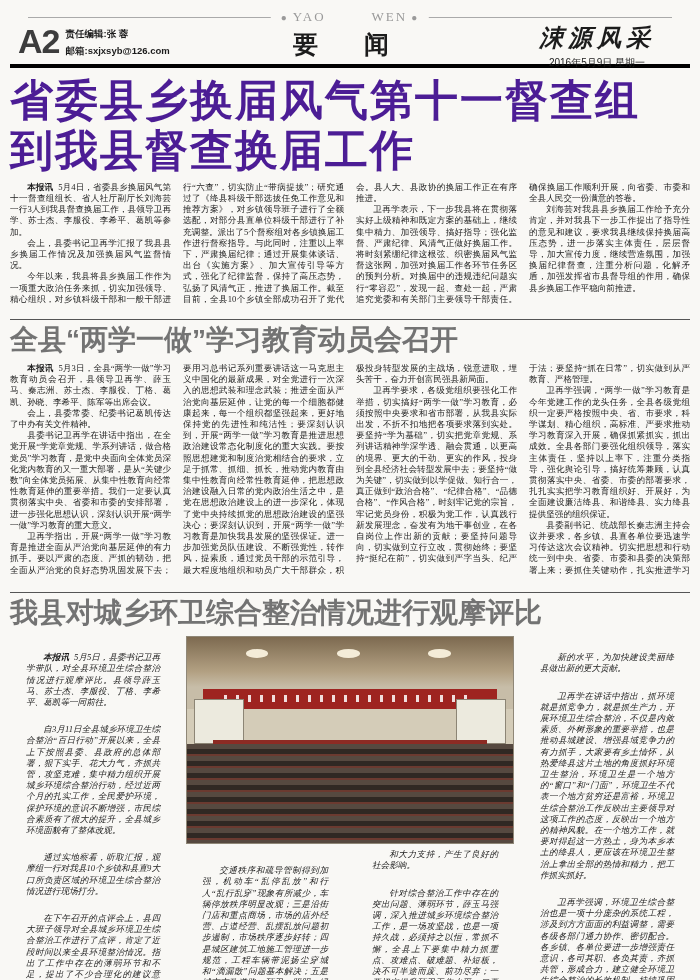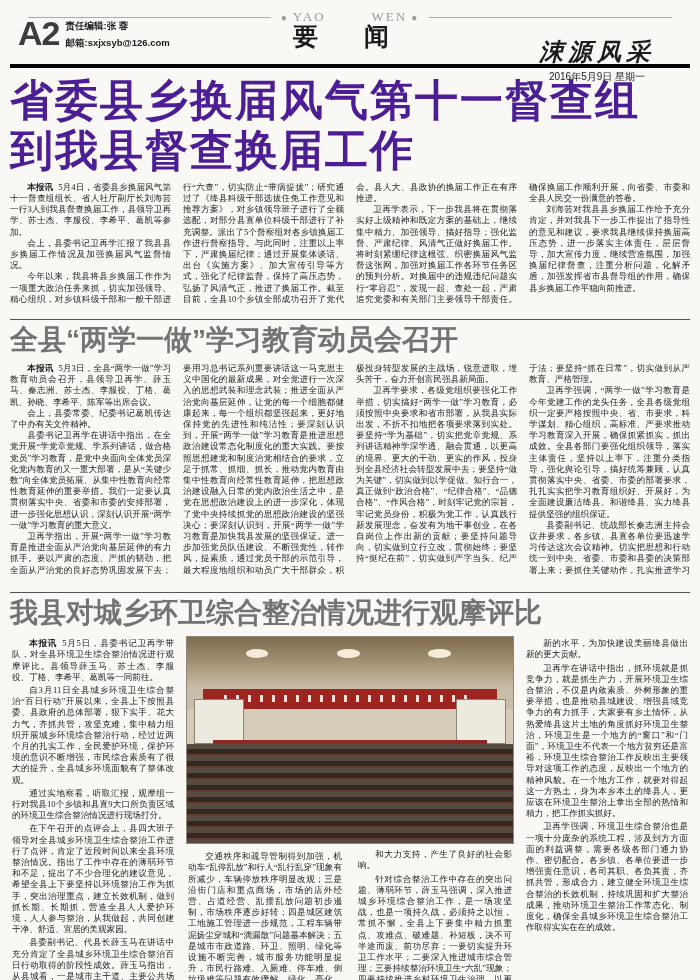--- a/index.html
+++ b/index.html
@@ -8,51 +8,51 @@
   .page{box-sizing:border-box;width:700px;height:980px;padding:4px 10px 0;}
 
   
   .hdr{position:relative;height:60px;border-bottom:4px solid #000;}
   .topline{position:absolute;left:18px;right:18px;top:13px;height:1px;background:#aaa;}
   .pinblock{position:absolute;left:50%;top:5px;transform:translateX(-50%);
     background:#f9f8f5;padding:0 10px;display:flex;gap:46px;color:#9a9a9a;
     font-size:13px;letter-spacing:2px;white-space:nowrap;}
   .pin{display:flex;align-items:center;gap:4px;}
   .dot{color:#9a9a9a;font-size:10px;}
-  .hdr-row{position:absolute;left:8px;right:8px;top:10px;display:flex;align-items:flex-start;}
+  .hdr-row{position:absolute;left:8px;right:8px;top:18px;display:flex;align-items:flex-start;}
   .edition{font-family:"Liberation Sans","DejaVu Sans",sans-serif;font-weight:bold;
     font-size:34px;line-height:38px;color:#3d3d3d;letter-spacing:-1px;}
   .editor-info{margin-left:6px;font-size:9.5px;font-weight:bold;line-height:1.8;padding-top:3px;
     font-family:"Liberation Sans","DejaVu Sans",sans-serif;}
   .sect{flex:1;text-align:center;font-size:25px;font-weight:bold;letter-spacing:46px;
     padding-top:6px;text-indent:46px;}
   .mast{width:170px;text-align:center;}
   .mast-title{font-family:"DejaVu Serif","Liberation Serif",serif;font-style:italic;
-    font-weight:bold;font-size:24px;letter-spacing:5px;white-space:nowrap;margin-top:22px;}
+    font-weight:bold;font-size:24px;letter-spacing:5px;white-space:nowrap;}
   .mast-date{font-size:10px;font-weight:normal;margin-top:2px;
     font-family:"Liberation Sans","DejaVu Sans",sans-serif;}
 
   
   .h1{font-family:"Liberation Sans","DejaVu Sans",sans-serif;font-weight:900;color:#4c1d95;
     font-size:43px;line-height:1.16;letter-spacing:2px;margin:8px 0 6px;}
   .h2{font-family:"Liberation Sans","DejaVu Sans",sans-serif;font-weight:900;color:#737373;
     font-size:28px;line-height:1.15;margin:4px 0 7px;}
   .cols{column-gap:12px;font-size:8.6px;line-height:11.2px;text-align:justify;overflow:hidden;}
   .cols p{margin:0;text-indent:2em;}
   p.cont{text-indent:0;}
   .lead{font-family:"Liberation Sans","DejaVu Sans",sans-serif;font-weight:bold;margin-right:5px;}
   .a1body{column-count:4;height:132px;}
   .a2body{column-count:4;height:224px;}
   .rule{border:none;border-top:1px solid #555;margin:5px 0 0;}
 
   
   .a3wrap{display:flex;gap:10px;height:352px;overflow:hidden;}
   .a3left,.a3right{width:166px;flex:none;font-size:8.6px;line-height:11.2px;
     text-align:justify;overflow:hidden;}
-  .a3left p,.a3right p,.a3mid p{margin:2px;text-indent:2em;}
+  .a3left p,.a3right p,.a3mid p{margin:16px;text-indent:2em;font-style:italic;}
   .a3mid{flex:1;display:flex;flex-direction:column;min-width:0;}
   .a3midcols{column-count:2;column-gap:12px;font-size:8.6px;line-height:11.2px;
     text-align:justify;overflow:hidden;flex:1;margin-top:5px;}
 
   
   .photo{height:206px;position:relative;overflow:hidden;background:#c7bda8;
     border:1px solid #8f8777;}
   .ph-ceiling{position:absolute;top:0;left:0;right:0;height:24%;
     background:linear-gradient(#7d6a50,#b3a183 70%,#c7bda8);}
   .ph-light{position:absolute;top:6%;width:7%;height:4%;background:#f4ecd8;border-radius:50%;}

